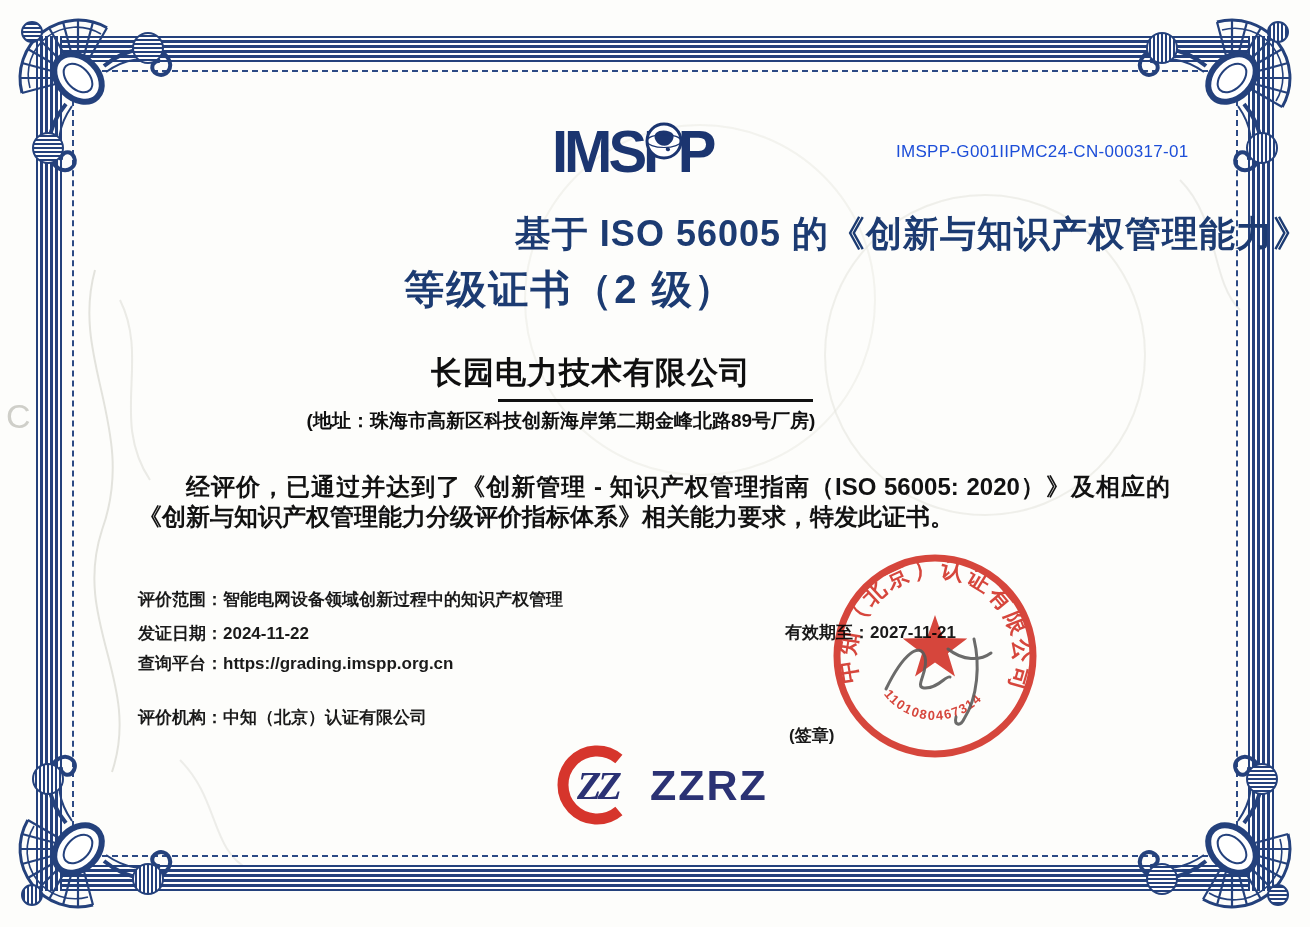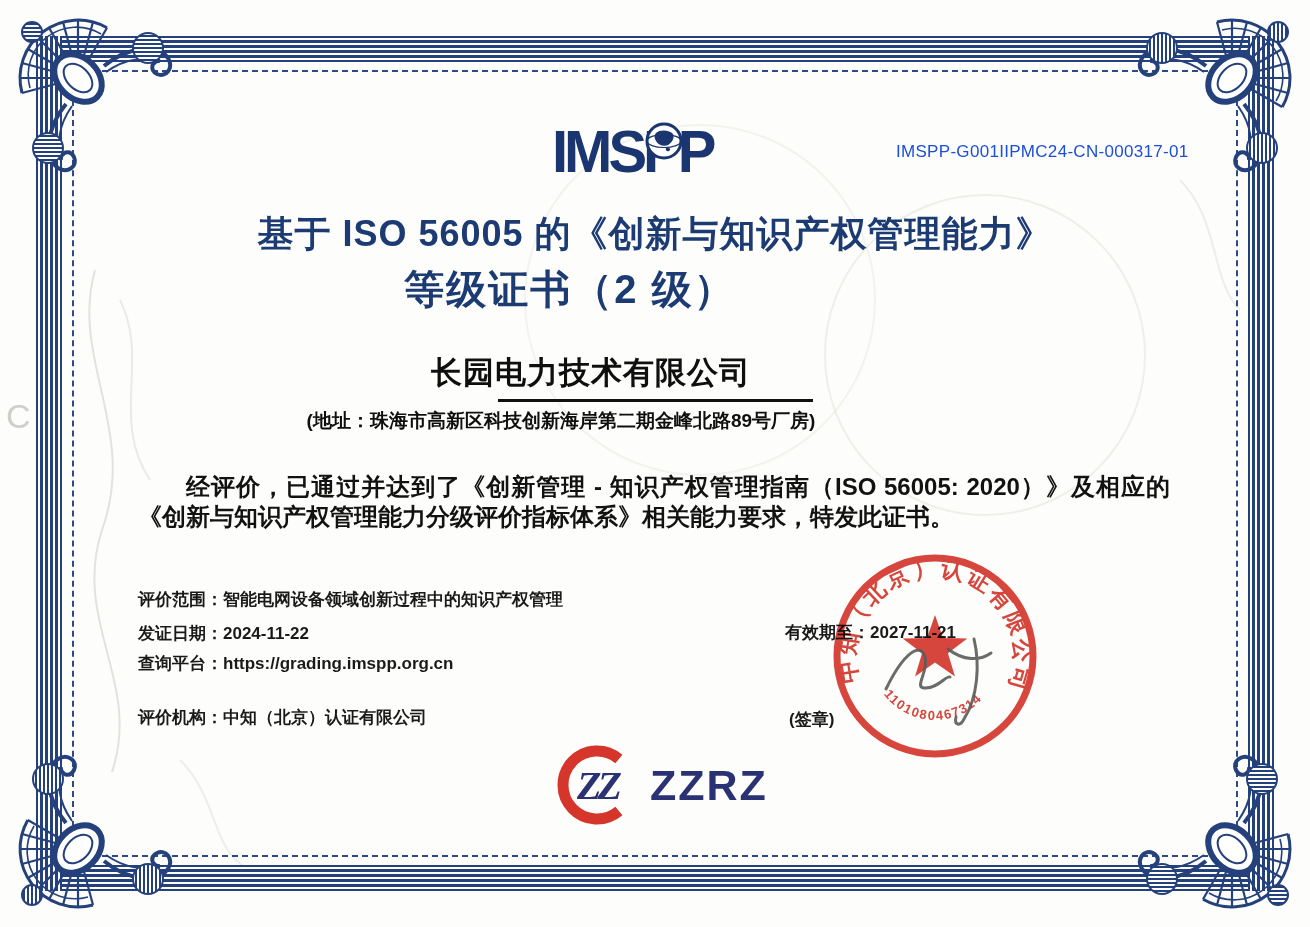--- a/index.html
+++ b/index.html
@@ -42,21 +42,21 @@
   .imspp-text{
     font-weight:bold;font-size:58px;letter-spacing:-4px;color:#1b3570;
     line-height:66px;transform:scaleY(1.03);
   }
   .imspp-globe{position:absolute;left:92px;top:3px;width:40px;height:40px;}
   .cert-number{
     position:absolute;left:896px;top:142px;width:300px;
     font-size:17px;color:#1d4ed8;letter-spacing:0.3px;
   }
   .title1{
-    position:absolute;left:0;top:210px;width:1310px;text-align:center;
+    position:absolute;left:0;top:210px;width:1310px;text-align:right;
     font-size:36px;font-weight:bold;color:#1c3b72;letter-spacing:1px;
   }
   .title2{
     position:absolute;left:0;top:262px;width:1140px;text-align:center;
     font-size:40px;font-weight:bold;color:#1c3b72;letter-spacing:2px;
   }
   .company{
     position:absolute;left:0;top:352px;width:1182px;text-align:center;
     font-size:31px;font-weight:bold;color:#0f0f0f;letter-spacing:1px;
   }
@@ -69,21 +69,21 @@
     font-size:19px;font-weight:bold;color:#0f0f0f;
   }
   .statement{
     position:absolute;left:138px;top:472px;width:1032px;
     font-size:24px;font-weight:bold;color:#121212;line-height:30px;
     text-indent:2em;text-align:justify;
   }
   .field{position:absolute;left:138px;font-size:17px;font-weight:600;color:#1a1a1a;}
   .field-0{top:588px;} .field-1{top:622px;} .field-2{top:652px;} .field-3{top:706px;}
   .valid-field{position:absolute;left:785px;top:621px;font-size:17px;font-weight:600;color:#1a1a1a;}
-  .seal-placeholder{position:absolute;left:789px;top:708px;font-size:17px;font-weight:600;color:#1a1a1a;}
+  .seal-placeholder{position:absolute;left:789px;top:724px;font-size:17px;font-weight:600;color:#1a1a1a;}
   .seal{
     position:absolute;left:828px;top:549px;width:214px;height:214px;
     opacity:0.93;mix-blend-mode:multiply;
   }
   .zzrz-logo{position:absolute;left:550px;top:738px;width:270px;height:95px;}
 </style>
 </head>
 <body>
 
 <div id="page">

